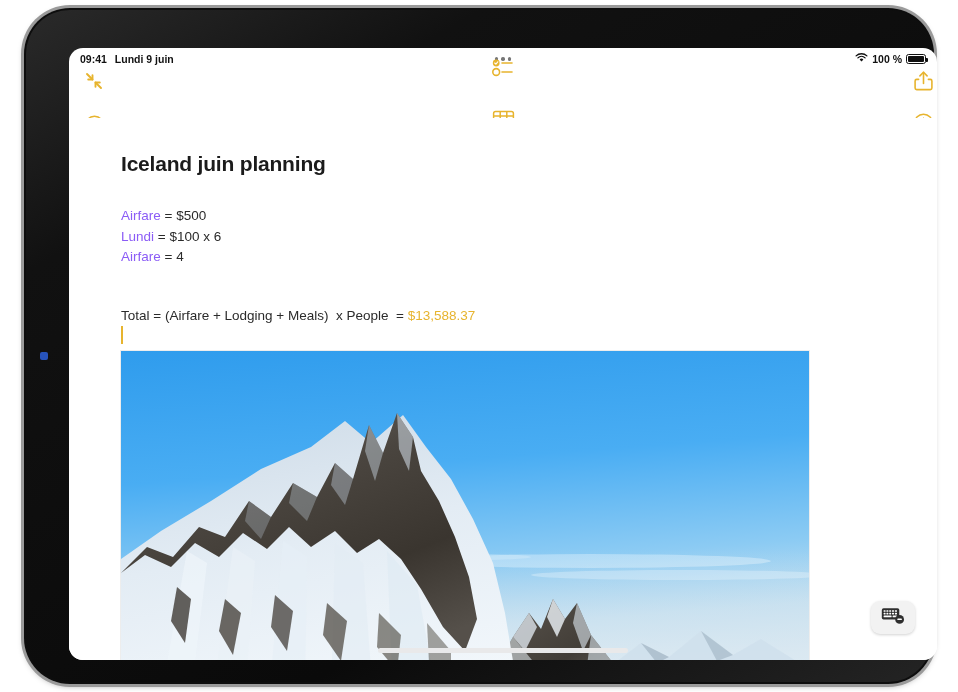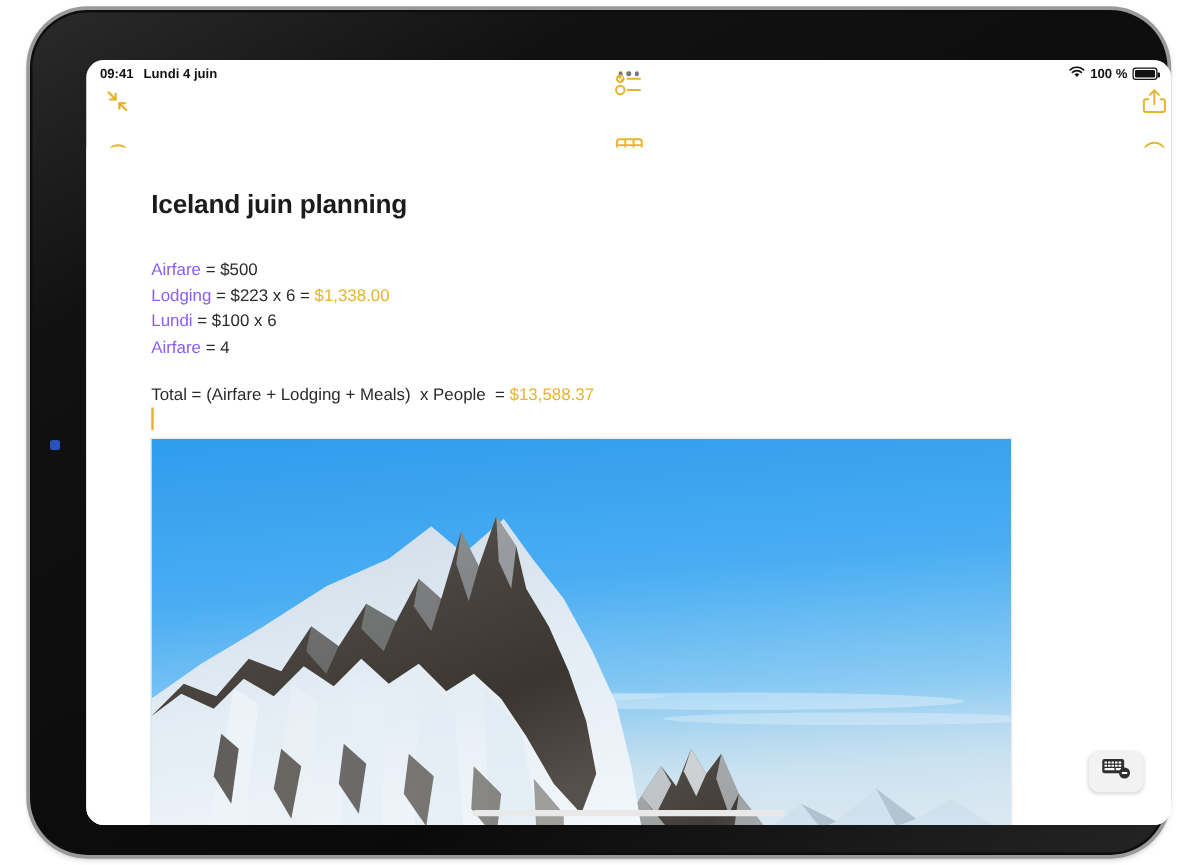--- a/index.html
+++ b/index.html
@@ -145,21 +145,21 @@
 <body>
 
 <div id="device">
   <div class="bezel-dot"></div>
 
   <div id="screen">
 
     <div id="statusbar">
       <div id="status-left">
         <span>09:41</span>
-        <span>Lundi 4 juin</span>
+        <span>Lundi 9 juin</span>
       </div>
       <div id="status-center">
         <span class="dots">
           <i></i>
             <i></i>
             <i></i>
         </span>
       </div>
       <div id="status-right">
         <span>
@@ -262,23 +262,20 @@
       </div>
     </div>
 
     <div id="note">
 
       <div id="note-title">Iceland juin planning</div>
 
       <div id="formula-block">
         <div>
           <span class="var">Airfare</span><span> = $500</span><span class="res"></span>
-        </div>
-        <div>
-          <span class="var">Lodging</span><span> = $223 x 6  = </span><span class="res">$1,338.00</span>
         </div>
         <div>
           <span class="var">Lundi</span><span> = $100 x 6</span><span class="res"></span>
         </div>
         <div>
           <span class="var">Airfare</span><span> = 4</span><span class="res"></span>
         </div>
       </div>
 
       <div id="total-line"><span>Total = (Airfare + Lodging + Meals)  x People  = </span><span class="res">$13,588.37</span></div>

